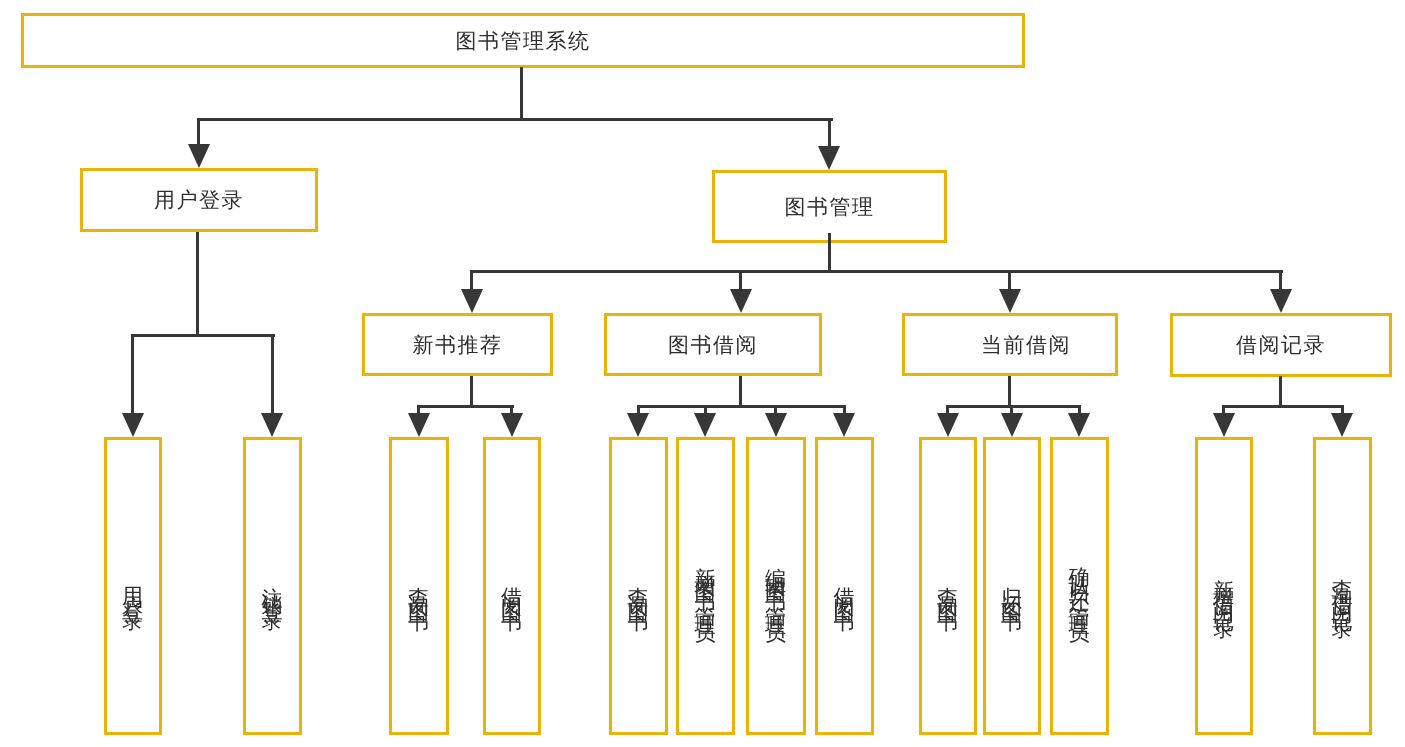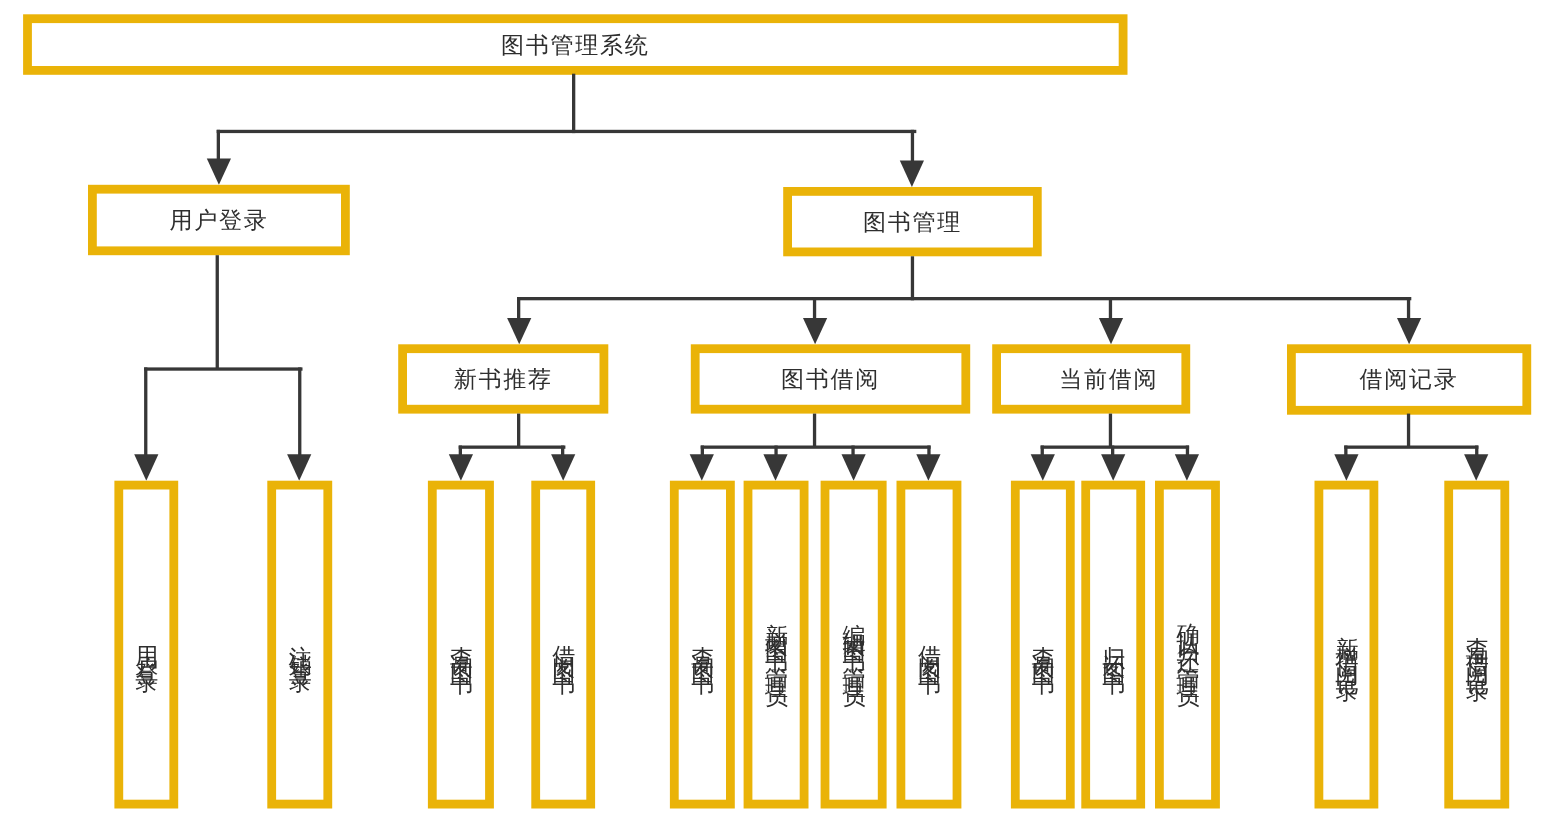--- a/index.html
+++ b/index.html
@@ -1,20 +1,20 @@
 <!DOCTYPE html>
 <html><head>
 <meta charset="utf-8">
 <style>
   html,body { margin:0; padding:0; background:#ffffff; }
   body { font-family:"Liberation Sans","DejaVu Sans",sans-serif; }
   .stage { position:relative; width:1405px; height:747px; background:#ffffff; overflow:hidden; }
   .box {
     position:absolute; box-sizing:border-box;
-    border:8px solid #eab308; background:#ffffff;
+    border:3px solid #eab308; background:#ffffff;
     display:flex; align-items:center; justify-content:center;
     color:#2e2e2e;
   }
   .hlabel { font-size:21px; letter-spacing:1.5px; white-space:nowrap; }
   .vlabel {
     writing-mode:vertical-rl; text-orientation:mixed;
     font-size:21px; letter-spacing:8px; line-height:1;
   }
   .ln { position:absolute; background:#373737; }
   .ar {
@@ -41,21 +41,21 @@
   <div class="ln" style="left:520px;top:67px;width:3px;height:54px;"></div>
   <div class="ln" style="left:197px;top:118px;width:636px;height:3px;"></div>
   <div class="ln" style="left:197px;top:118px;width:3px;height:30px;"></div>
   <div class="ar" style="left:188px;top:144px;"></div>
   <div class="ln" style="left:828px;top:118px;width:3px;height:32px;"></div>
   <div class="ar" style="left:818px;top:146px;"></div>
 
   <div class="box" style="left:80px;top:168px;width:238px;height:64px;">
     <span class="hlabel">用户登录</span>
   </div>
-  <div class="box" style="left:712px;top:170px;width:235px;height:63px;">
+  <div class="box" style="left:712px;top:170px;width:235px;height:73px;">
     <span class="hlabel">图书管理</span>
   </div>
 
   <div class="ln" style="left:196px;top:232px;width:3px;height:104px;"></div>
   <div class="ln" style="left:131px;top:334px;width:144px;height:3px;"></div>
   <div class="ln" style="left:131px;top:334px;width:3px;height:82px;"></div>
   <div class="ar" style="left:122px;top:413px;"></div>
   <div class="ln" style="left:271px;top:334px;width:3px;height:82px;"></div>
   <div class="ar" style="left:261px;top:413px;"></div>
 
@@ -66,24 +66,24 @@
   <div class="ln" style="left:739px;top:270px;width:3px;height:22px;"></div>
   <div class="ar" style="left:730px;top:289px;"></div>
   <div class="ln" style="left:1008px;top:270px;width:3px;height:22px;"></div>
   <div class="ar" style="left:999px;top:289px;"></div>
   <div class="ln" style="left:1279px;top:270px;width:3px;height:22px;"></div>
   <div class="ar" style="left:1270px;top:289px;"></div>
 
   <div class="box" style="left:362px;top:313px;width:191px;height:63px;">
     <span class="hlabel">新书推荐</span>
   </div>
-  <div class="box" style="left:628px;top:313px;width:254px;height:63px;">
+  <div class="box" style="left:604px;top:313px;width:218px;height:63px;">
     <span class="hlabel">图书借阅</span>
   </div>
-  <div class="box" style="left:902px;top:313px;width:180px;height:63px;padding-left:32px;">
+  <div class="box" style="left:902px;top:313px;width:216px;height:63px;padding-left:32px;">
     <span class="hlabel">当前借阅</span>
   </div>
   <div class="box" style="left:1170px;top:313px;width:222px;height:64px;">
     <span class="hlabel">借阅记录</span>
   </div>
 
   <div class="ln" style="left:470px;top:376px;width:3px;height:31px;"></div>
   <div class="ln" style="left:417px;top:405px;width:97px;height:3px;"></div>
   <div class="ln" style="left:417px;top:405px;width:3px;height:11px;"></div>
   <div class="ar" style="left:408px;top:413px;"></div>

